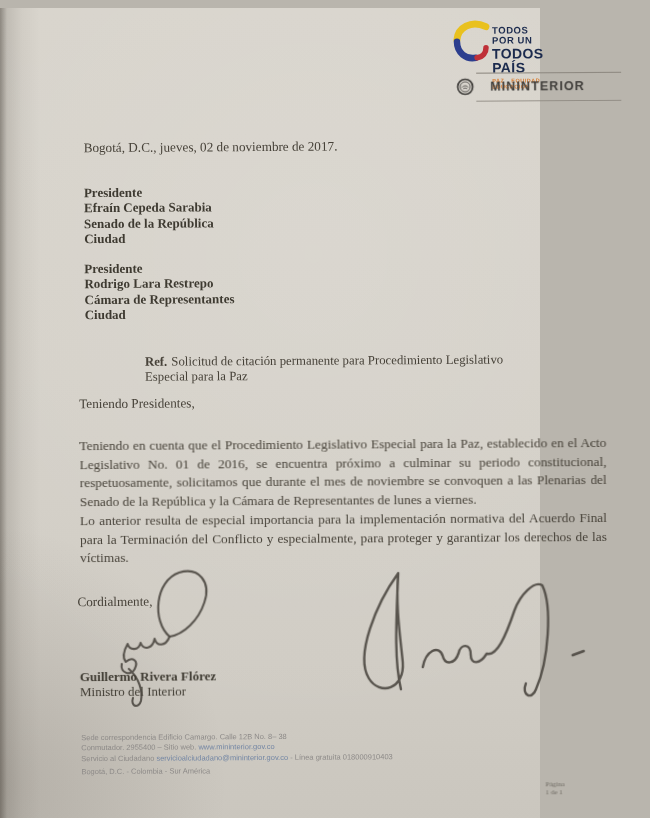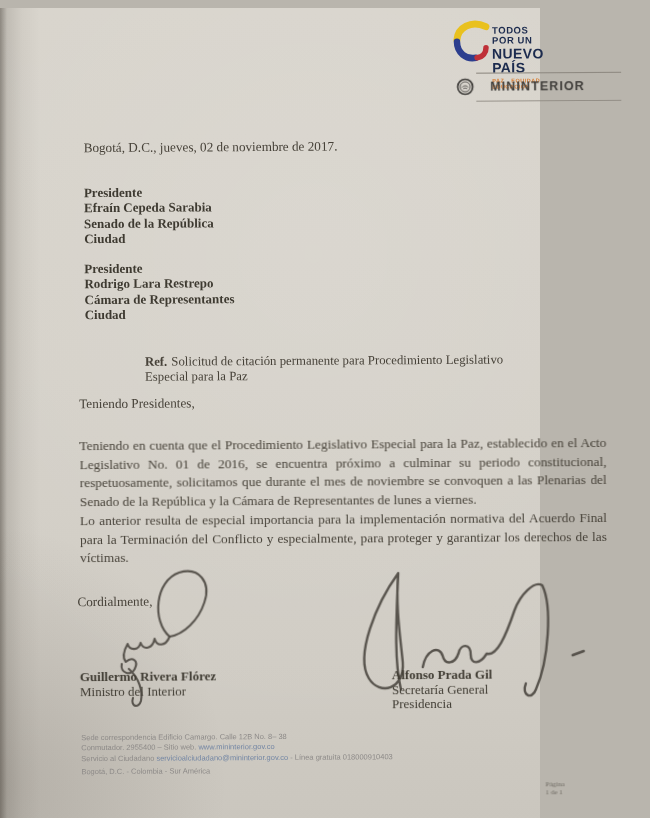--- a/index.html
+++ b/index.html
@@ -77,21 +77,21 @@
 <div class="page">
   <div class="content">
 
     <svg class="swirl" width="38" height="50" viewBox="0 0 38 50">
       <path d="M33,8 C18,1 5,9 4,21" fill="none" stroke="var(--flag-yellow,#e9c11e)" stroke-width="7" stroke-linecap="round"></path>
       <path d="M4,23 C4,34 13,41 23,39" fill="none" stroke="var(--flag-blue,#2c3e8e)" stroke-width="6.5" stroke-linecap="round"></path>
       <path d="M24,39 C30,38 33,34 33,29" fill="none" stroke="var(--flag-red,#bf3038)" stroke-width="5.5" stroke-linecap="round"></path>
     </svg>
     <div class="brand-text">
       <div class="brand-l1">TODOS POR UN</div>
-      <div class="brand-l2">NUEVO PAÍS</div>
+      <div class="brand-l2">TODOS PAÍS</div>
       <div class="brand-tag">PAZ EQUIDAD EDUCACIÓN</div>
     </div>
     <div class="rule rule-top"></div>
     <div class="ministry">
       <svg width="18" height="18" viewBox="0 0 18 18">
         <circle cx="9" cy="9" r="7.5" fill="none" stroke="#403e3b" stroke-width="1.7"></circle>
         <circle cx="9" cy="9" r="5" fill="none" stroke="#403e3b" stroke-width="0.8"></circle>
         <path d="M6,9.5 C7,7.5 11,7.5 12,9.5 M7,11 C8,10 10,10 11,11" fill="none" stroke="#403e3b" stroke-width="0.8"></path>
       </svg>
       <span class="ministry-name">MININTERIOR</span>
@@ -129,24 +129,20 @@
     <svg class="sig sig-right" width="240" height="160" viewBox="0 0 240 160">
       <path d="M52,14 C30,44 8,96 22,119 C33,137 58,130 56,103 C54,80 49,48 52,14 C50,58 47,100 54,130" stroke-width="2.4"></path>
       <path d="M76,108 C79,92 92,85 96,97 C98,106 108,106 112,94 C114,85 124,84 124,96 C124,106 133,106 140,95 C150,98 159,78 168,52 C174,36 188,22 196,27 C206,48 202,102 189,131 C185,142 174,137 179,125" stroke-width="2.4"></path>
       <path d="M226,97 L237,93" stroke-width="2.6"></path>
     </svg>
 
     <div class="signer signer-left">
       <div class="signer-name">Guillermo Rivera Flórez</div>
       <div class="signer-title">Ministro del Interior</div>
     </div>
-    <div class="signer signer-right">
-      <div class="signer-name">Alfonso Prada Gil</div>
-      <div class="signer-title">Secretaría General Presidencia</div>
-    </div>
 
     <div class="footer">
       <div class="f-line">Sede correspondencia Edificio Camargo. Calle 12B No. 8– 38</div>
       <div class="f-line"><span>Conmutador. 2955400 – Sitio web. </span><span class="f-link">www.mininterior.gov.co</span></div>
       <div class="f-line"><span>Servicio al Ciudadano </span><span class="f-link">servicioalciudadano@mininterior.gov.co</span><span> - Línea gratuita 018000910403</span></div>
       <div class="f-line f-line4">Bogotá, D.C. - Colombia - Sur América</div>
     </div>
     <div class="page-number">Página 1 de 1</div>
 
   </div>

